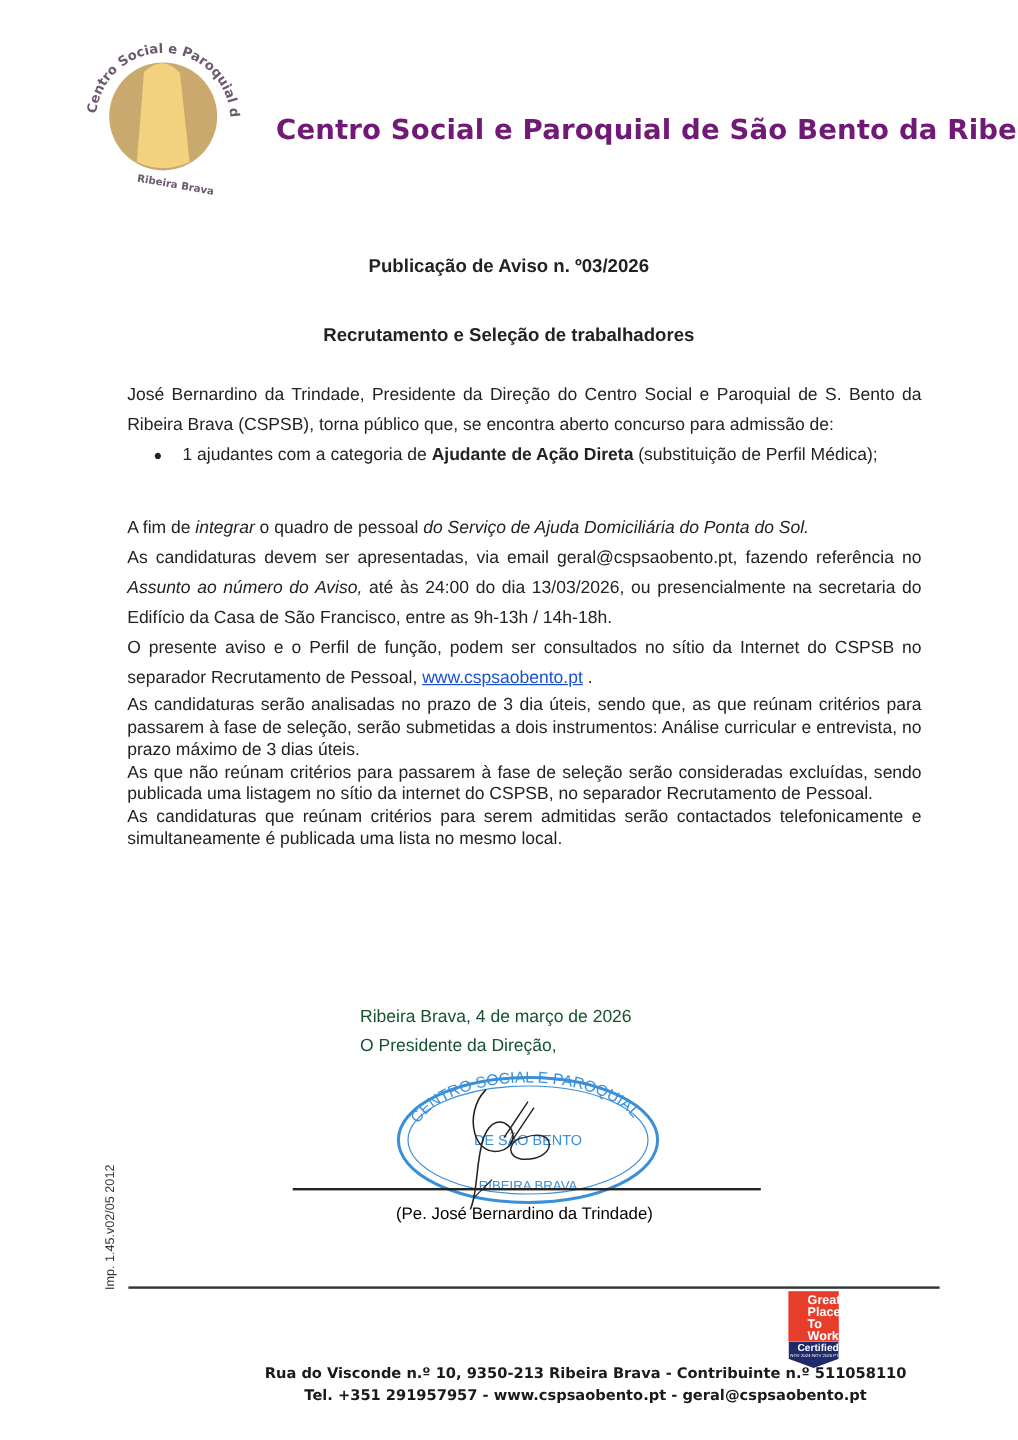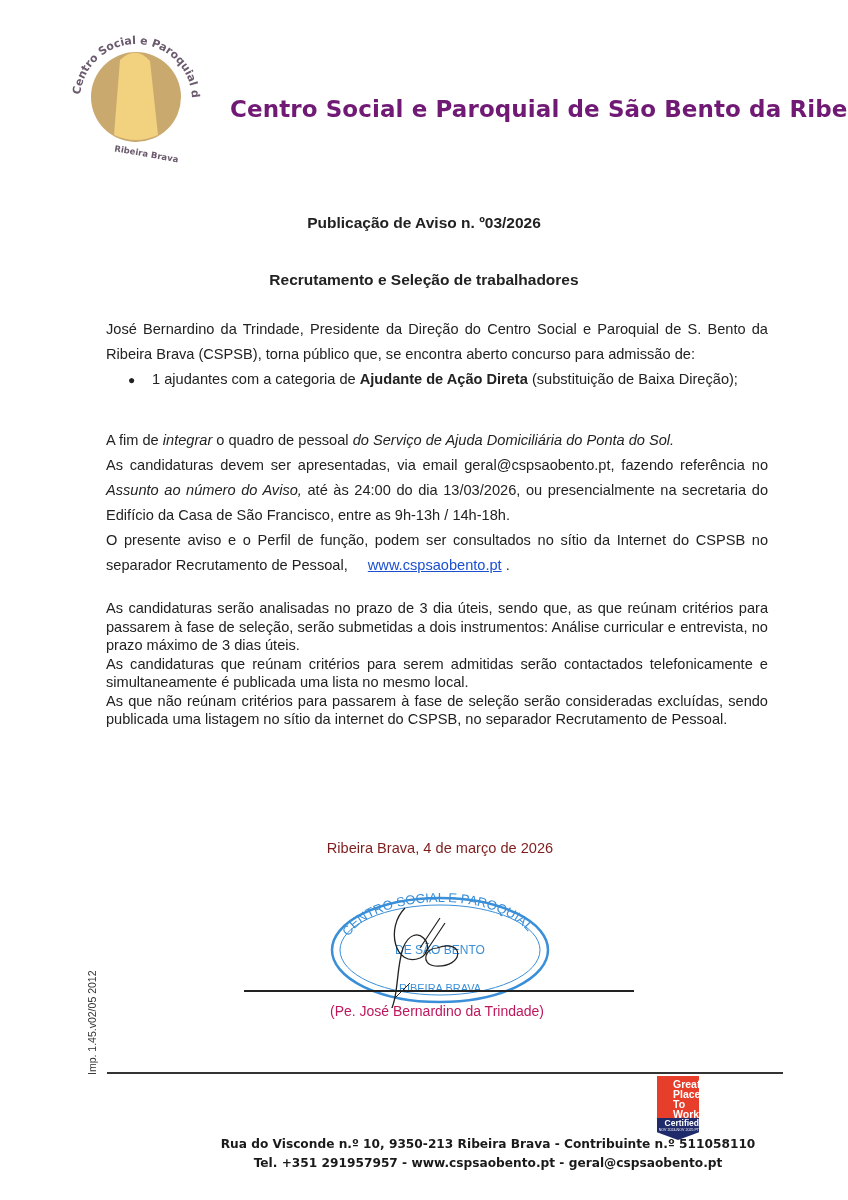--- a/index.html
+++ b/index.html
@@ -23,29 +23,29 @@
   .h2 { top: 238px; }
   .body {
     position: absolute; left: 106px; width: 662px;
     font-size: 14.6px; color: #222; text-align: justify;
   }
   .para { margin: 0; }
   .lh-tall { line-height: 25px; }
   .lh-short { line-height: 18.5px; }
   .bullet { display: flex; align-items: baseline; line-height: 25px; padding-left: 22px; }
   .bullet-dot { width: 24px; font-size: 12px; }
-  .link { color: #1a4fcf; text-decoration: underline; margin-left: 16px; }
+  .link { color: #1a4fcf; text-decoration: underline; }
   .sig-block {
-    position: absolute; left: 300px; width: 280px; text-align: center;
-    font-size: 14.6px; color: #7f1d1d; line-height: 24px;
+    position: absolute; left: 300px; width: 280px; text-align: left;
+    font-size: 14.6px; color: #14532d; line-height: 24px;
   }
   .stamp { position: absolute; left: 325px; top: 888px; width: 230px; height: 120px; }
   .sig-line { position: absolute; left: 244px; top: 990px; width: 390px; height: 1.5px; background: #222; }
   .sig-name {
-    position: absolute; left: 330px; top: 1003px; font-size: 14px; color: #be185d; white-space: nowrap;
+    position: absolute; left: 330px; top: 1003px; font-size: 14px; color: #000000; white-space: nowrap;
   }
   .side-ref {
     position: absolute; left: 86px; top: 1075px;
     transform: rotate(-90deg); transform-origin: left top;
     font-size: 10.5px; color: #333; white-space: nowrap;
   }
   .footer-line { position: absolute; left: 107px; top: 1072px; width: 676px; height: 1.5px; background: #333; }
   .gptw {
     position: absolute; left: 657px; top: 1076px; width: 42px; height: 64px;
   }
@@ -88,42 +88,43 @@
 <div class="org-title">Centro Social e Paroquial de São Bento da Ribeira Brava</div>
 
 <div class="heading h1">Publicação de Aviso n. º03/2026</div>
 <div class="heading h2">Recrutamento e Seleção de trabalhadores</div>
 
 <div class="body" style="top:317px;">
   <p class="para lh-tall">José Bernardino da Trindade, Presidente da Direção do Centro Social e Paroquial de S. Bento da Ribeira Brava (CSPSB), torna público que, se encontra aberto concurso para admissão de:</p>
   <div class="bullet">
     <span class="bullet-dot">●</span>
     <span>
-      <span>1 ajudantes com a categoria de </span><b>Ajudante de Ação Direta</b><span> (substituição de Baixa Direção);</span>
+      <span>1 ajudantes com a categoria de </span><b>Ajudante de Ação Direta</b><span> (substituição de Perfil Médica);</span>
     </span>
   </div>
 </div>
 
 <div class="body" style="top:428px;">
   <p class="para lh-tall">
     <span>A fim de </span><i>integrar</i><span> o quadro de pessoal </span><i>do Serviço de Ajuda Domiciliária do Ponta do Sol.</i>
   </p>
   <p class="para lh-tall">
     <span>As candidaturas devem ser apresentadas, via email geral@cspsaobento.pt, fazendo referência no </span><i>Assunto ao número do Aviso,</i><span> até às 24:00 do dia 13/03/2026, ou presencialmente na secretaria do Edifício da Casa de São Francisco, entre as 9h-13h / 14h-18h.</span>
   </p>
   <p class="para lh-tall">
     <span>O presente aviso e o Perfil de função, podem ser consultados no sítio da Internet do CSPSB no separador Recrutamento de Pessoal, </span><span class="link">www.cspsaobento.pt</span><span> .</span>
   </p>
-  <p class="para lh-short" style="margin-top:21px;">As candidaturas serão analisadas no prazo de 3 dia úteis, sendo que, as que reúnam critérios para passarem à fase de seleção, serão submetidas a dois instrumentos: Análise curricular e entrevista, no prazo máximo de 3 dias úteis.</p>
+  <p class="para lh-short" style="margin-top:1px;">As candidaturas serão analisadas no prazo de 3 dia úteis, sendo que, as que reúnam critérios para passarem à fase de seleção, serão submetidas a dois instrumentos: Análise curricular e entrevista, no prazo máximo de 3 dias úteis.</p>
+  <p class="para lh-short">As que não reúnam critérios para passarem à fase de seleção serão consideradas excluídas, sendo publicada uma listagem no sítio da internet do CSPSB, no separador Recrutamento de Pessoal.</p>
   <p class="para lh-short">As candidaturas que reúnam critérios para serem admitidas serão contactados telefonicamente e simultaneamente é publicada uma lista no mesmo local.</p>
-  <p class="para lh-short">As que não reúnam critérios para passarem à fase de seleção serão consideradas excluídas, sendo publicada uma listagem no sítio da internet do CSPSB, no separador Recrutamento de Pessoal.</p>
 </div>
 
 <div class="sig-block" style="top:836px;">
   <div>Ribeira Brava, 4 de março de 2026</div>
+  <div>O Presidente da Direção,</div>
 </div>
 
 <div class="stamp">
   <svg width="230" height="120" viewBox="0 0 230 120">
     <defs>
       <path id="stampArc" d="M 20 62 A 95 48 0 0 1 210 62"></path>
     </defs>
     <ellipse cx="115" cy="62" rx="108" ry="52" fill="none" stroke="#3a8fd8" stroke-width="2.5"></ellipse>
     <ellipse cx="115" cy="62" rx="100" ry="45" fill="none" stroke="#3a8fd8" stroke-width="1"></ellipse>
     <text font-family="Liberation Sans, sans-serif" font-size="13" fill="#3a8fd8">

